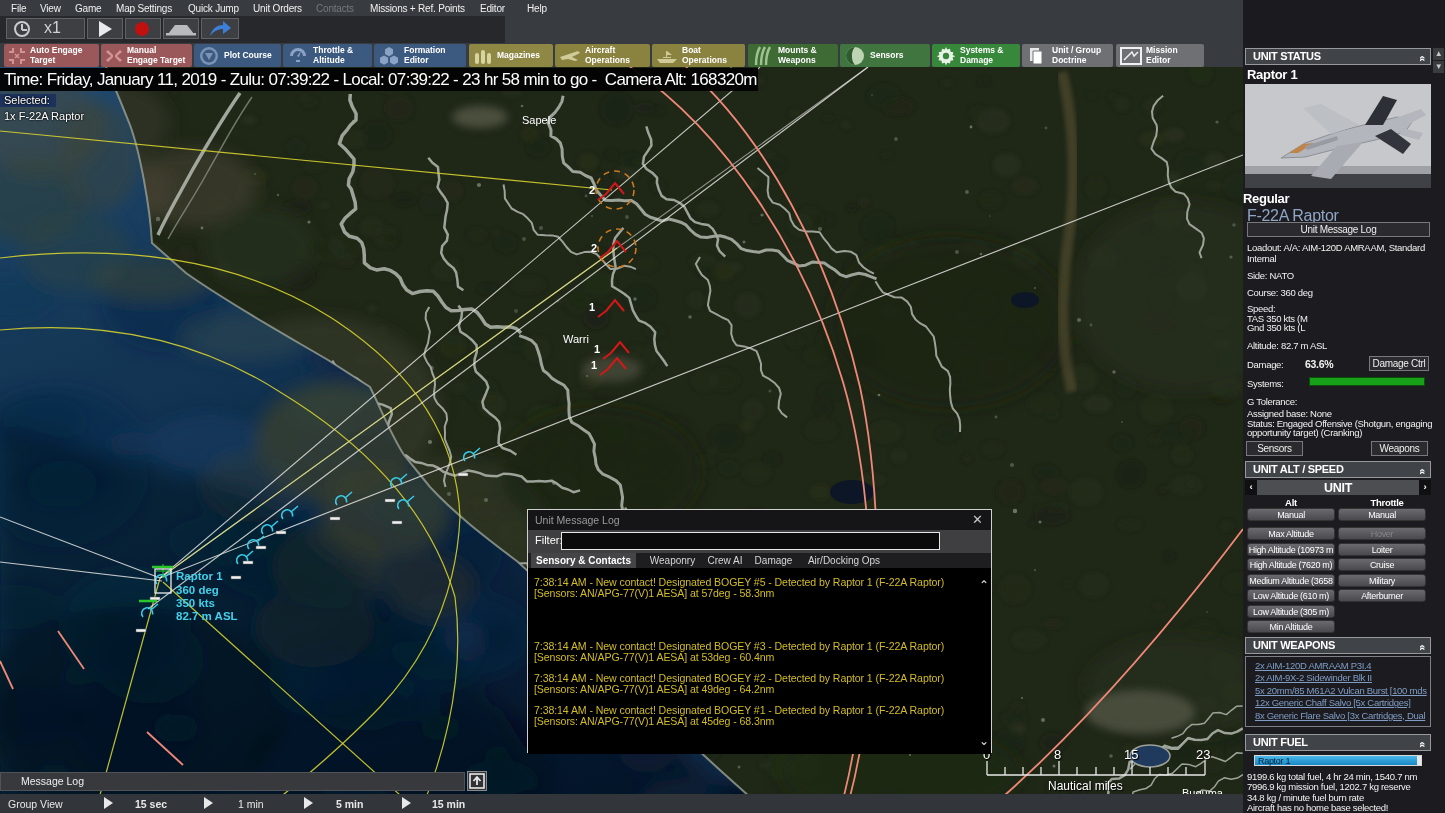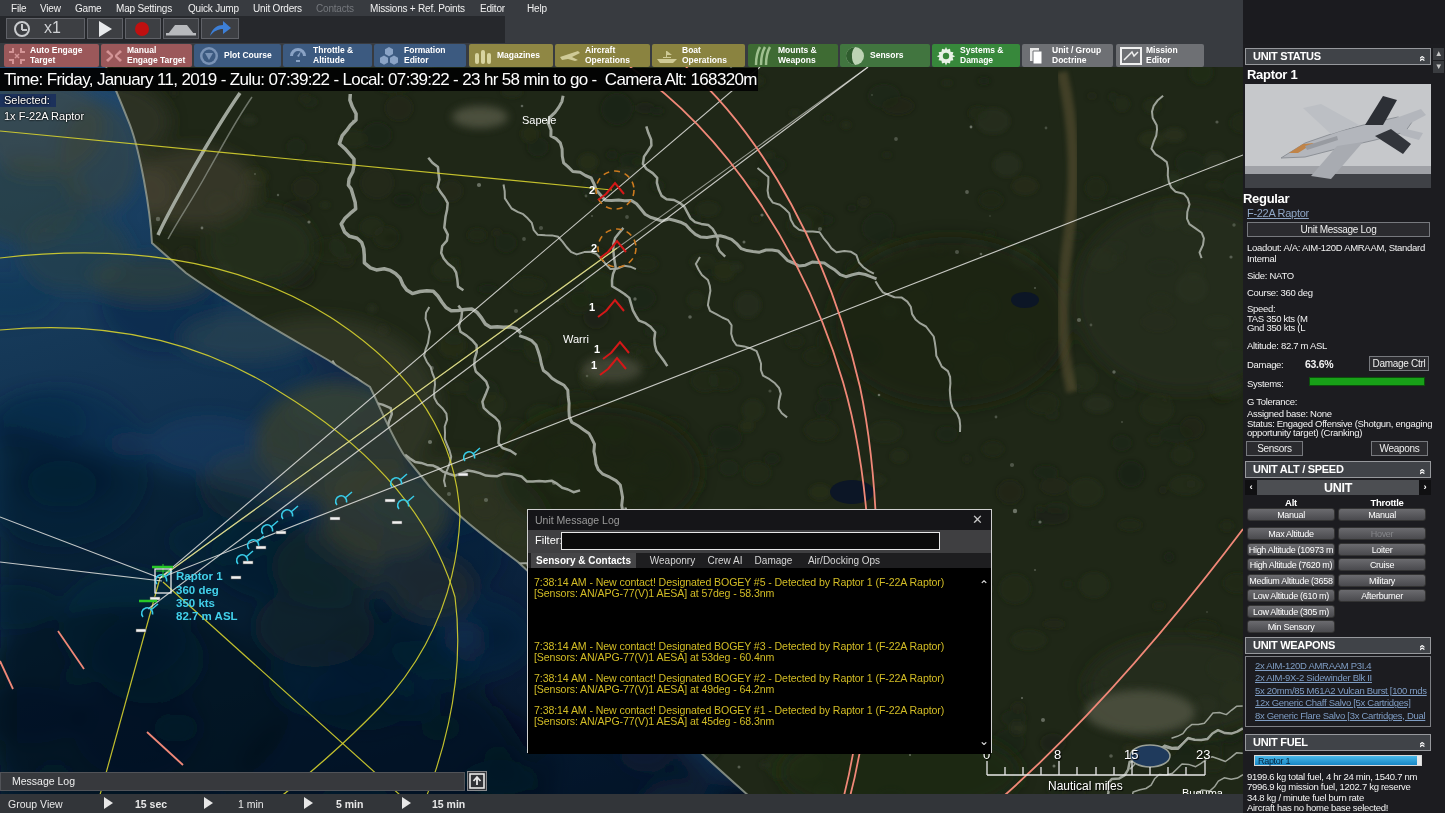--- a/index.html
+++ b/index.html
@@ -15,21 +15,21 @@
 .btn2 { position:absolute; top:18px; height:21px; background:#3d3f43; border:1px solid #606268; }
 
 .tbtn { position:absolute; top:44px; height:23px; color:#fff; font-size:8.5px; font-weight:bold; line-height:1.15; border-radius:2px; display:flex; align-items:center; }
 .tbtn .ic { flex:0 0 auto; display:flex; align-items:center; justify-content:center; }
 
 #timebar { position:absolute; left:0; top:68px; width:758px; height:23px; background:rgba(2,2,2,0.95); color:#fff; font-size:17px; letter-spacing:-0.65px; line-height:23px; white-space:nowrap; padding-left:4px; }
 
 #map { position:absolute; left:0; top:67px; width:1243px; height:746px; background:#222a1b; overflow:hidden; }
 .maplabel { position:absolute; color:#fff; font-size:11px; text-shadow:0 0 2px #000,0 0 2px #000; }
 
-#msglogbar { position:absolute; left:0; top:772px; width:465px; height:19px; background:#37393d; border:1px solid #515358; color:#eee; font-size:10.5px; line-height:17px; padding-left:11px; }
+#msglogbar { position:absolute; left:0; top:772px; width:465px; height:19px; background:#37393d; border:1px solid #515358; color:#eee; font-size:10.5px; line-height:17px; padding-left:20px; }
 #upbtn { position:absolute; left:467px; top:771px; width:20px; height:20px; background:#303236; border:1px solid #88898c; }
 #groupbar { position:absolute; left:0; top:794px; width:1243px; height:21px; background:#323539; color:#e8e8e8; font-size:10.5px; }
 #groupbar span { position:absolute; top:4px; }
 .ptri { position:absolute; top:3px; width:0; height:0; border-left:9px solid #e8e8e8; border-top:6px solid transparent; border-bottom:6px solid transparent; }
 
 #sidebar { position:absolute; left:1243px; top:0; width:202px; height:813px; background:#1c1c20; color:#f2f2f2; font-size:9.5px; letter-spacing:-0.3px; overflow:hidden;margin-top:44px; }
 .phead { position:absolute; left:2px; width:186px; height:17px; background:#404348; border:1px solid #97999d; color:#fff; font-weight:bold; font-size:11px; line-height:15px; padding-left:7px; }
 .phead .chev { position:absolute; right:4px; top:2px; font-size:11px; transform:rotate(90deg); }
 .sbtn { position:absolute; background:#2b2b2f; border:1px solid #77797e; color:#eee; text-align:center; font-size:10px; }
 .albtn { position:absolute; height:13px; border-radius:3px; background:linear-gradient(#6b6b6f,#4a4a4e); border:1px solid #333; color:#fff; font-size:9px; text-align:center; line-height:12px; white-space:nowrap; overflow:hidden; }
@@ -1208,21 +1208,21 @@
         <path d="M 92,62 L 66,92 L 86,95 L 118,58 Z" fill="#a8abb1"></path>
         <path d="M 120,41 L 138,12 L 152,16 L 138,41 Z" fill="#2c2f35"></path>
         <path d="M 130,52 L 158,70 L 166,60 L 146,45 Z" fill="#32353b"></path>
         <path d="M 151,34 L 176,25 L 181,31 L 164,40 Z" fill="#b3b6bc"></path>
         <path d="M 153,43 L 178,49 L 174,56 L 156,51 Z" fill="#b3b6bc"></path>
         <path d="M 44,69 L 58,60 L 69,59 L 53,69 Z" fill="#c08448"></path>
         <path d="M 60,62 L 92,52 L 93,56 L 62,66 Z" fill="#989ba1"></path>
       </svg>
     </div>
     <div class="abs" style="left:0;top:147px;width:188px;font-size:13px;font-weight:bold;color:#fff">Regular</div>
-    <div class="abs" style="left:4px;top:163px;font-size:11px"><span style="color:#8fa6c5;text-decoration:underline">F-22A Raptor</span></div>
+    <div class="abs" style="left:4px;top:163px;font-size:16px"><span style="color:#8fa6c5;text-decoration:underline">F-22A Raptor</span></div>
     <div class="sbtn" style="left:4px;top:178px;width:183px;height:15px;line-height:13px">Unit Message Log</div>
     <div class="abs" style="left:4px;top:199px;line-height:10.5px;white-space:nowrap">Loadout: A/A: AIM-120D AMRAAM, Standard<br>Internal</div>
     <div class="abs" style="left:4px;top:226px">Side: NATO</div>
     <div class="abs" style="left:4px;top:243px">Course: 360 deg</div>
     <div class="abs" style="left:4px;top:260px;line-height:9.5px">Speed:<br>TAS 350 kts (M<br>Gnd 350 kts (L</div>
     <div class="abs" style="left:4px;top:296px">Altitude: 82.7 m ASL</div>
     <div class="abs" style="left:4px;top:315px">Damage:</div>
     <div class="abs" style="left:62px;top:314px;font-weight:bold;font-size:10.5px">63.6%</div>
     <div class="sbtn" style="left:126px;top:312px;width:60px;height:15px;line-height:13px;white-space:nowrap">Damage Ctrl</div>
     <div class="abs" style="left:4px;top:334px">Systems:</div>
@@ -1244,21 +1244,21 @@
     <div class="albtn" style="left:95px;top:483px;width:88px;color:#85868a">Hover</div>
     <div class="albtn" style="left:4px;top:499px;width:88px">High Altitude (10973 m</div>
     <div class="albtn" style="left:95px;top:499px;width:88px">Loiter</div>
     <div class="albtn" style="left:4px;top:514px;width:88px">High Altitude (7620 m)</div>
     <div class="albtn" style="left:95px;top:514px;width:88px">Cruise</div>
     <div class="albtn" style="left:4px;top:530px;width:88px">Medium Altitude (3658</div>
     <div class="albtn" style="left:95px;top:530px;width:88px">Military</div>
     <div class="albtn" style="left:4px;top:545px;width:88px">Low Altitude (610 m)</div>
     <div class="albtn" style="left:95px;top:545px;width:88px">Afterburner</div>
     <div class="albtn" style="left:4px;top:561px;width:88px">Low Altitude (305 m)</div>
-    <div class="albtn" style="left:4px;top:576px;width:88px">Min Sensory</div>
+    <div class="albtn" style="left:4px;top:576px;width:88px">Min Altitude</div>
     <div class="phead" style="top:593px">UNIT WEAPONS<span class="chev">«</span></div>
     <div class="abs" style="left:2px;top:612px;width:186px;height:71px;border:1px solid #7e8085"></div>
     <div class="abs" style="left:12px;top:616px;line-height:12.4px;white-space:nowrap">
       <span class="wlink">2x AIM-120D AMRAAM P3I.4</span><br>
       <span class="wlink">2x AIM-9X-2 Sidewinder Blk II</span><br>
       <span class="wlink">5x 20mm/85 M61A2 Vulcan Burst [100 rnds</span><br>
       <span class="wlink">12x Generic Chaff Salvo [5x Cartridges]</span><br>
       <span class="wlink">8x Generic Flare Salvo [3x Cartridges, Dual</span>
     </div>
     <div class="phead" style="top:690px">UNIT FUEL<span class="chev">«</span></div>

